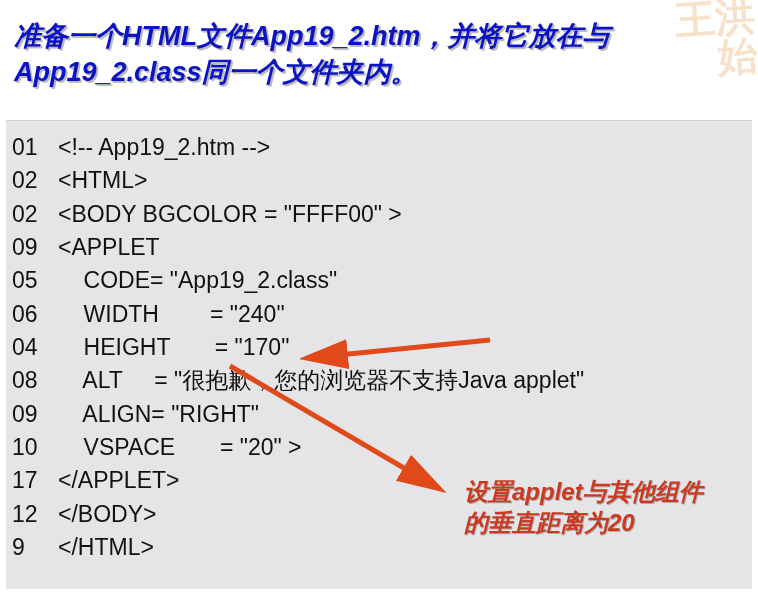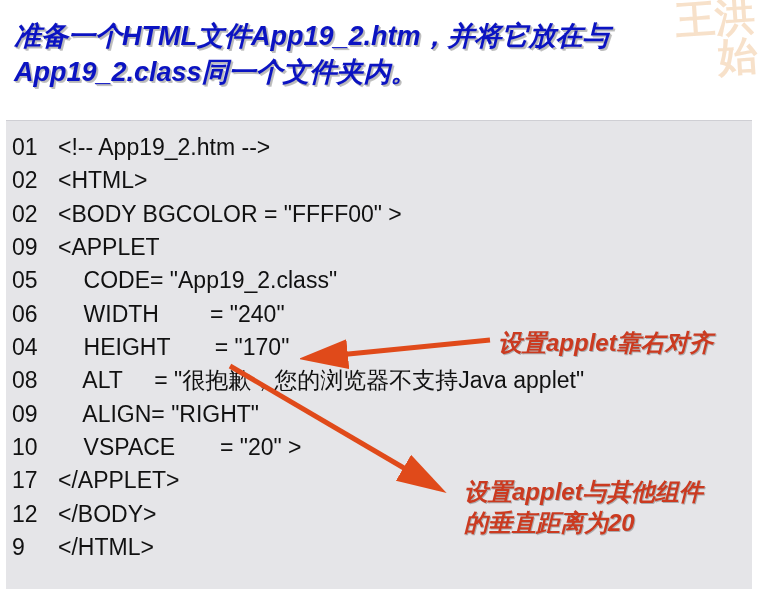--- a/index.html
+++ b/index.html
@@ -34,23 +34,20 @@
 <span class="ln">06</span><span>    WIDTH        = "240"</span>
 <span class="ln">04</span><span>    HEIGHT       = "170"</span>
 <span class="ln">08</span><span>    ALT     = "很抱歉，您的浏览器不支持Java applet"</span>
 <span class="ln">09</span><span>    ALIGN= "RIGHT"</span>
 <span class="ln">10</span><span>    VSPACE       = "20" &gt;</span>
 <span class="ln">17</span><span>&lt;/APPLET&gt;</span>
 <span class="ln">12</span><span>&lt;/BODY&gt;</span>
 <span class="ln">9</span><span>&lt;/HTML&gt;</span></pre>
   </div>
 
-  <div class="annot" style="left:498px;top:327px">
-    <span>设置applet靠右对齐</span>
-  </div>
   <svg class="arrow" style="left:300px;top:318px" width="200" height="60">
     <defs>
         <marker id="ah1" markerWidth="10" markerHeight="10" refX="8" refY="3" orient="auto">
           <path d="M0,0 L10,3 L0,6 Z" fill="#e04a1a"></path>
         </marker>
       </defs>
     <line x1="190" y1="22" x2="8" y2="40" stroke="#e04a1a" stroke-width="5" marker-end="url(#ah1)"></line>
   </svg>
 
   <div class="annot" style="left:464px;top:476px;width:260px">

